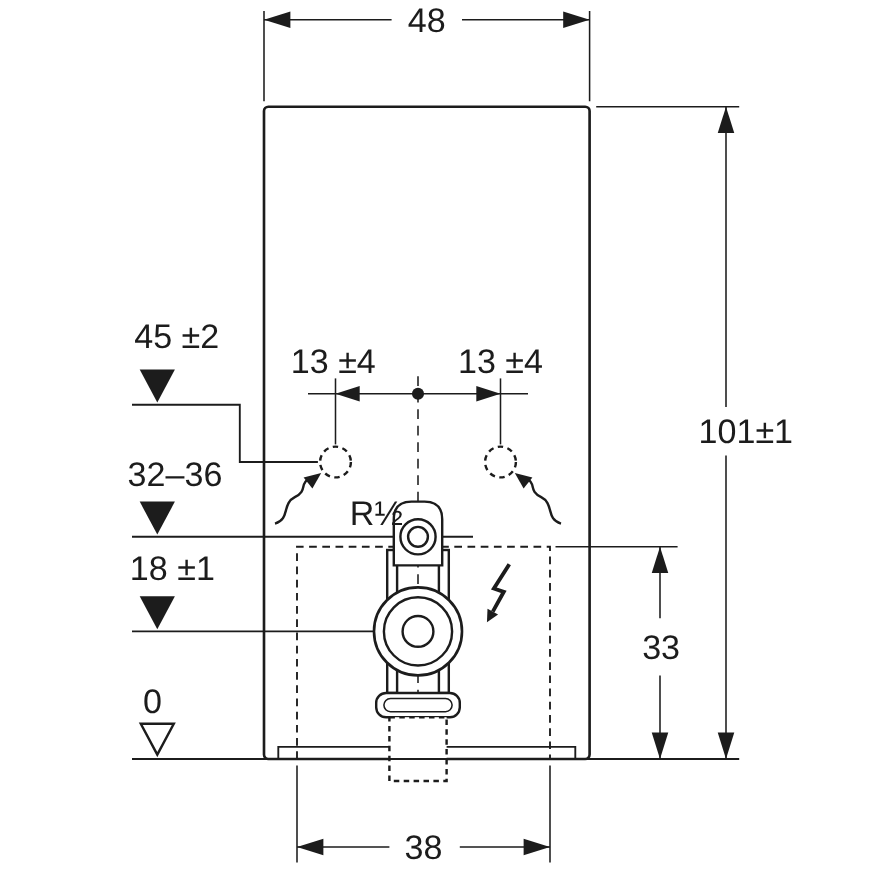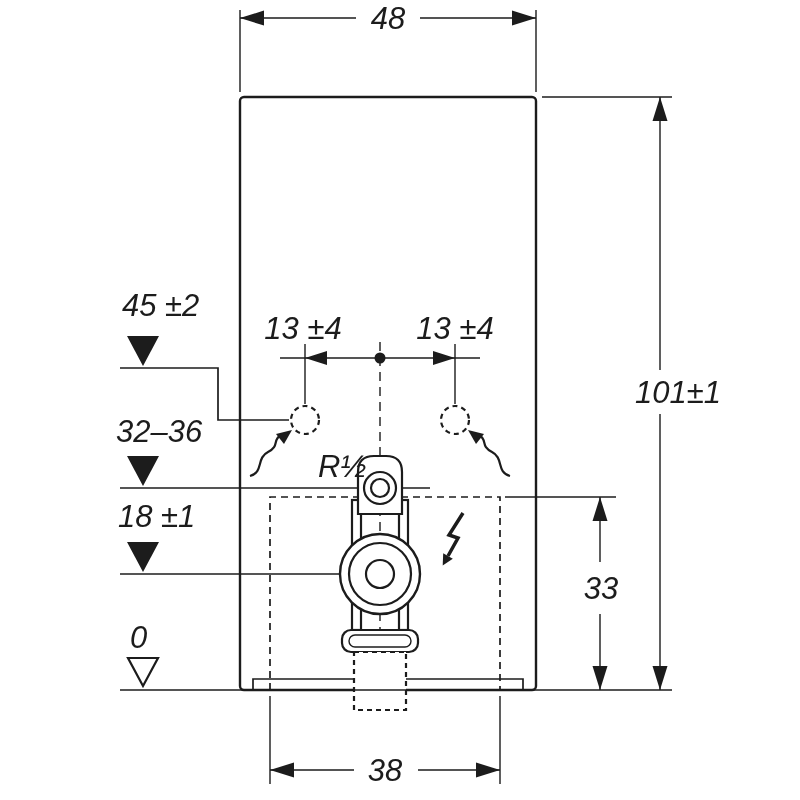--- a/index.html
+++ b/index.html
@@ -1,16 +1,16 @@
 <!DOCTYPE html>
 <html><head>
 <meta charset="utf-8">
 <style>
   html,body{margin:0;padding:0;background:#ffffff;}
-  .stage{width:800px;height:800px;position:relative;background:#ffffff;overflow:hidden;font-style:italic;}
+  .stage{width:800px;height:800px;position:relative;background:#ffffff;overflow:hidden;}
   svg{display:block;}
   svg text{
     font-family:"Liberation Sans", sans-serif;
     font-size:31px;
     fill:#1c1c1c;
   }
   .ln{stroke:#1c1c1c;stroke-width:1.7;fill:none;}
   .thin{stroke:#1c1c1c;stroke-width:1.4;fill:none;}
   .ln2{stroke:#1c1c1c;stroke-width:2.4;fill:none;}
   .ln22{stroke:#1c1c1c;stroke-width:2.2;fill:none;}

